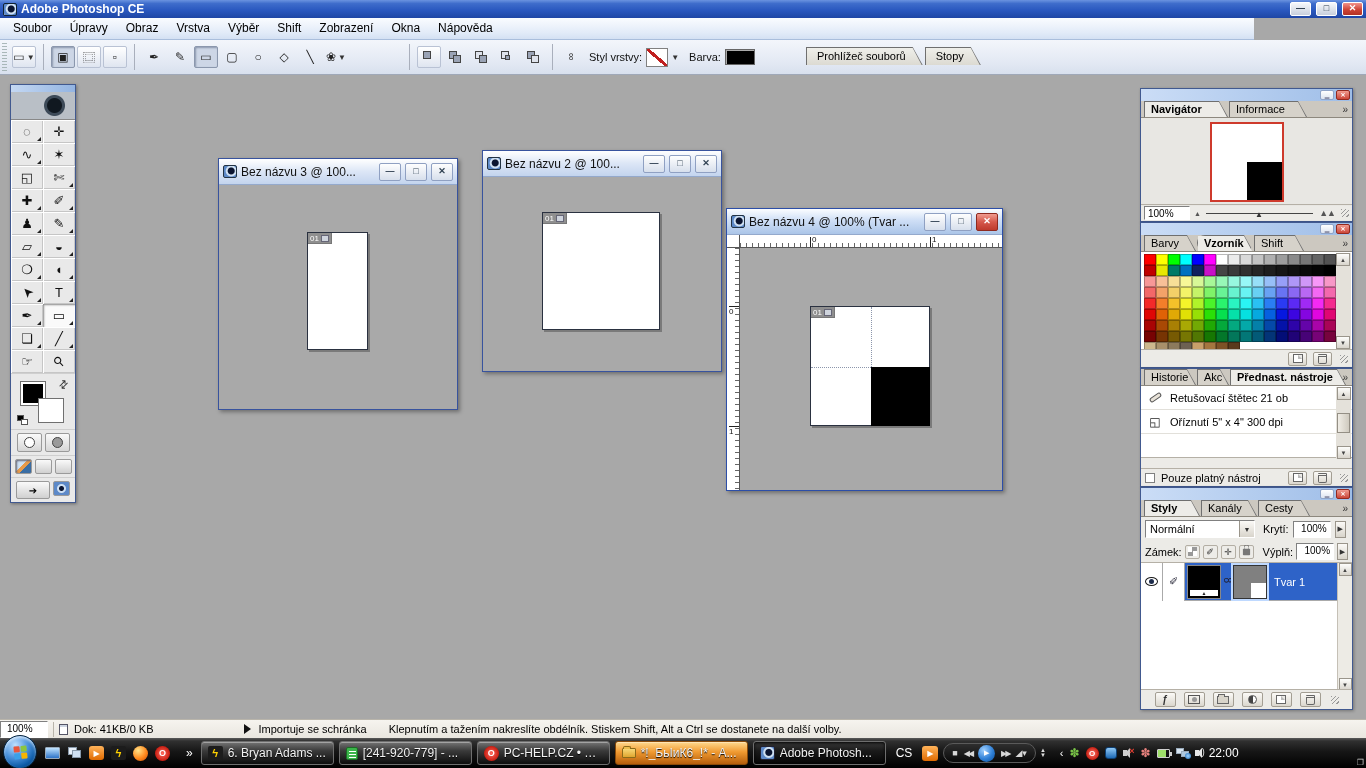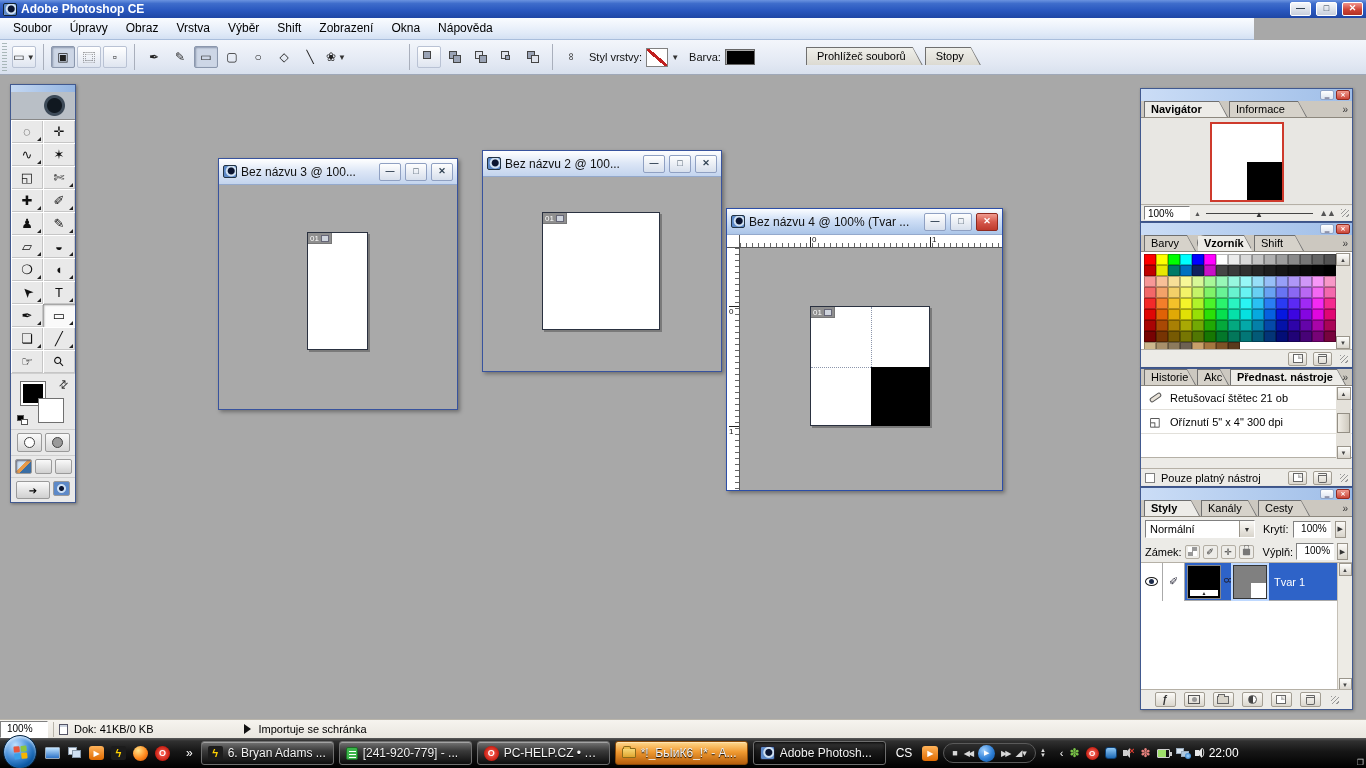--- a/index.html
+++ b/index.html
@@ -834,20 +834,21 @@
   </div>
 </div>
 
 <div id="statusbar">
   <span class="statzoom">100%</span>
   <span class="statdiv"></span>
   <span class="icon-page"></span>
   <span style="margin-left:6px">Dok: 41KB/0 KB</span>
   <span class="statarrow"></span>
   <span>Importuje se schránka</span>
+  <span style="margin-left:22px">Klepnutím a tažením nakreslíte obdélník.  Stiskem Shift, Alt a Ctrl se dostanete na další volby.</span>
 </div>
 
 <div id="taskbar">
   <span id="startorb">
       <span class="flag">
         <i class="f1"></i>
         <i class="f2"></i>
         <i class="f3"></i>
         <i class="f4"></i>
       </span>

